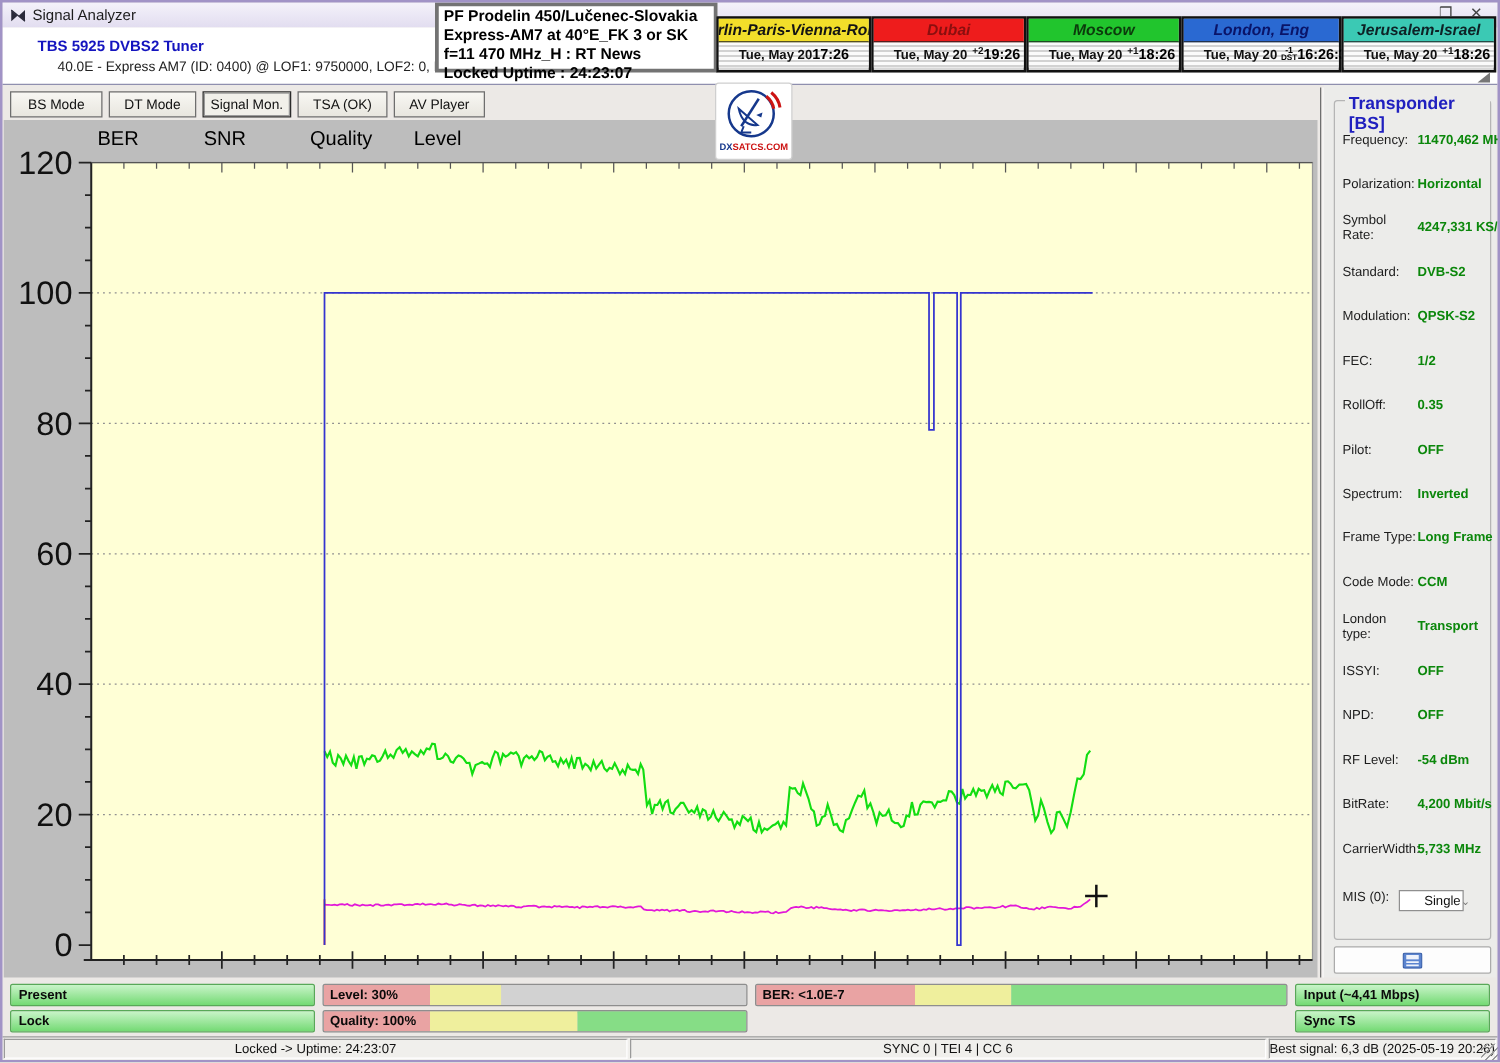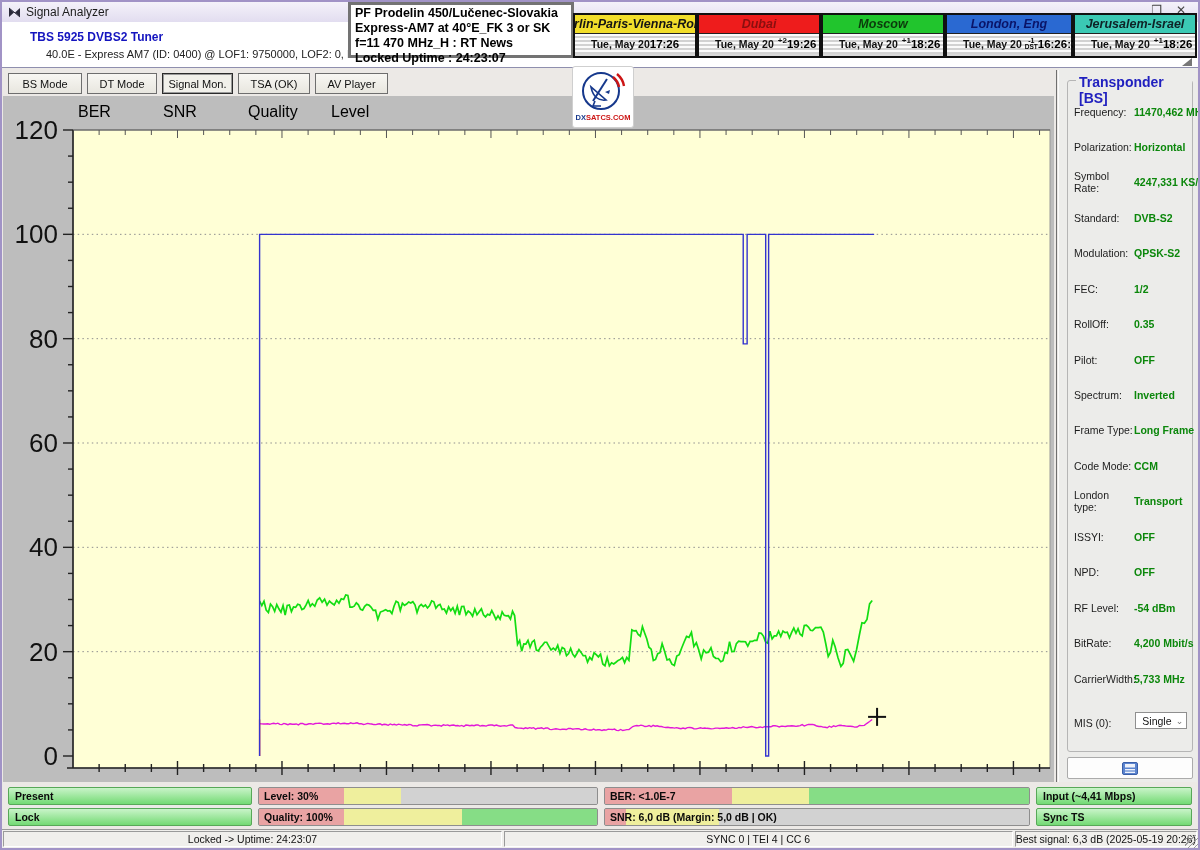--- a/index.html
+++ b/index.html
@@ -59,23 +59,23 @@
   
   .right-panel { position:absolute; left:1059px; top:68px; width:138px; height:714px; background:#ececea; }
   .groupbox { position:absolute; left:8px; top:12px; width:126px; height:672px; border:1px solid #b5b5b5; border-radius:3px; }
   .groupbox-title { position:absolute; left:8px; top:-7px; background:#ececea; padding:0 3px;
     font-size:14px; font-weight:bold; color:#2020bf; }
   .tp-rows { position:absolute; left:6px; top:24px; right:2px; height:580px;
     display:flex; flex-direction:column; justify-content:space-between; }
   .tp-row { display:flex; height:13px; align-items:center; }
   .tp-label { font-size:10.5px; color:#1c1c1c; width:60px; flex:none; }
   .tp-value { font-size:10.5px; font-weight:bold; color:#0b870b; white-space:nowrap; }
-  .mis-row { position:absolute; left:6px; bottom:22px; display:flex; align-items:flex-end; width:118px; }
-  .mis-select { margin-left:24px; width:52px; height:17px; background:#fff; border:1px solid #8f8f8f;
-    font-size:10.5px; color:#111; display:flex; align-items:center; padding-left:6px; }
+  .mis-row { position:absolute; left:6px; bottom:22px; display:flex; align-items:flex-start; width:118px; }
+  .mis-select { margin-left:8px; width:52px; height:17px; background:#fff; border:1px solid #8f8f8f;
+    font-size:10.5px; color:#111; display:flex; align-items:center; padding-left:19px; }
   .mis-chevron { margin-left:auto; margin-right:3px; color:#777; font-size:9px; }
   .save-btn { position:absolute; left:8px; top:689px; width:126px; height:22px; background:#fdfdfd;
     border:1px solid #ababab; border-radius:2px; display:flex; align-items:center; justify-content:center; }
 
   
   .bottom-rows { position:absolute; left:0; top:783px; width:1200px; height:46px; }
   .ind-box { position:absolute; height:18px; background:linear-gradient(180deg,#c9f4c9,#74da74);
     border:1px solid #58a858; border-radius:2px; display:flex; align-items:center; padding-left:6px;
     font-size:10.5px; font-weight:bold; color:#0a0a0a; white-space:nowrap; }
   .meter { position:absolute; height:18px; border:1px solid #8e8e8e; border-radius:2px; background:#d2d2d2;
@@ -452,28 +452,20 @@
       <span>Lock</span>
     </div>
   <div class="meter" style="left:258px; top:25px; width:340px;">
     <div class="zones">
         <div class="zone" style="width: 25%; background: rgb(233, 163, 163);"></div>
         <div class="zone" style="width: 35%; background: rgb(239, 239, 157);"></div>
         <div class="zone" style="width: 40%; background: rgb(134, 221, 134);"></div>
       </div>
       <div class="m-label">Quality: 100%</div>
   </div>
-  <div class="meter" style="left:604px; top:25px; width:426px;">
-    <div class="zones">
-        <div class="zone" style="width: 5%; background: rgb(233, 163, 163);"></div>
-        <div class="zone" style="width: 22%; background: rgb(239, 239, 157);"></div>
-        <div class="zone" style="width: 73%; background: rgb(210, 210, 210);"></div>
-      </div>
-      <div class="m-label">SNR: 6,0 dB (Margin: 5,0 dB | OK)</div>
-  </div>
   <div class="ind-box" style="left:1036px; top:25px; width:156px;">
       <span>Sync TS</span>
     </div>
 </div>
 
 <div class="statusbar">
   <div class="sb-sec" style="width:508px">Locked -&gt; Uptime: 24:23:07</div>
   <div class="sb-sec" style="width:518px">SYNC 0 | TEI 4 | CC 6</div>
   <div class="sb-sec" style="flex:1">Best signal: 6,3 dB (2025-05-19 20:26)</div>
 </div>

